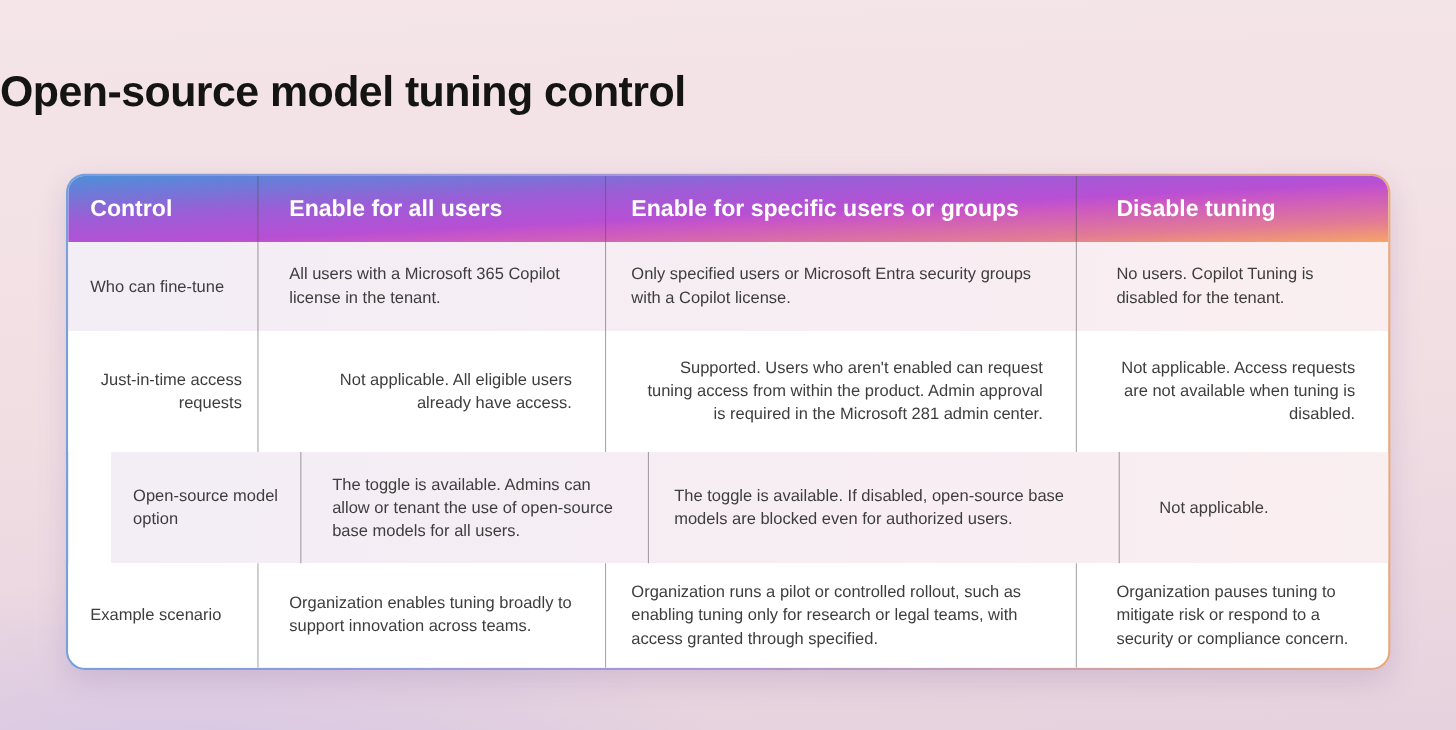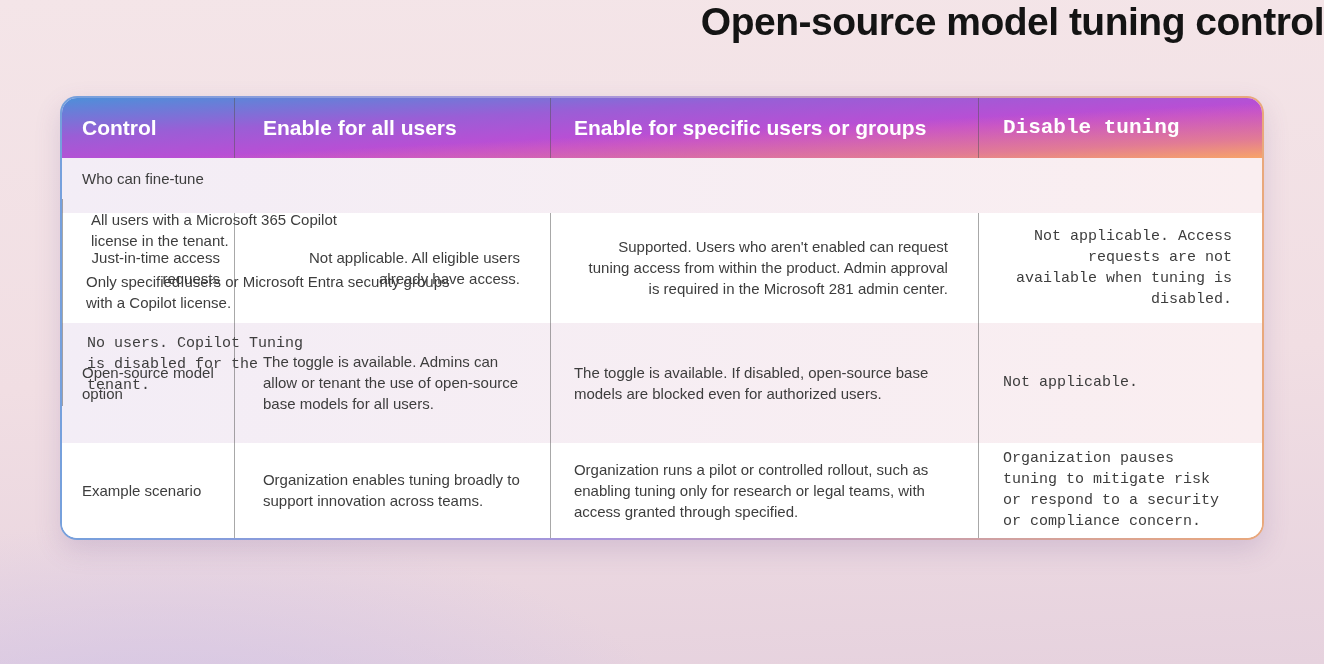--- a/index.html
+++ b/index.html
@@ -8,21 +8,22 @@
     font-family: "Liberation Sans", "DejaVu Sans", sans-serif;
     overflow: hidden;
   }
   .page {
     width: 1324px; height: 664px;
     background:
       radial-gradient(900px 420px at 12% 118%, rgba(205,192,231,0.95) 0%, rgba(205,192,231,0) 62%),
       linear-gradient(178deg, #f4e5e8 0%, #f1dee3 55%, #e6d2de 100%);
   }
   .title {
-    text-align: right;
+    padding-top: 62px;
+    text-align: left;
     font-size: 39px;
     line-height: 1.15;
     font-weight: 700;
     color: #141414;
     letter-spacing: -0.5px;
   }
   .card-frame {
     width: 1204px;
     margin: 51px auto 0 auto;
     padding: 2px;
@@ -37,44 +38,44 @@
   }
   .row { display: flex; width: 100%; }
   .cell {
     display: flex;
     align-items: center;
     padding: 10px 30px 10px 0;
   }
   .c1 { width: 14.33%; padding-left: 20px; padding-right: 14px; }
   .c2 { width: 26.33%; padding-left: 28px; }
   .c3 { width: 35.67%; padding-left: 23px; }
-  .c4 { width: 23.67%; padding-left: 24px; font-family: Liberation Mono, monospace; }
+  .c4 { width: 23.67%; padding-left: 36px; }
   .c2, .c3, .c4 { border-left: 1px solid rgba(82, 82, 82, 0.5); }
 
   .head {
     height: 60px;
     background:
       linear-gradient(to top left, #f7a469 0%, rgba(247,164,105,0.55) 16%, rgba(247,164,105,0) 46%),
       linear-gradient(to bottom right, #4e8fd9 0%, #9a5ed6 32%, #c24ad4 62%, #cb49c4 100%);
   }
   .head .cell {
     color: #ffffff;
     font-size: 21px;
     font-weight: 600;
   }
   .body-row {
     font-size: 15px;
     line-height: 1.4;
     color: #3d3d3d;
   }
   .row-tinted { background: linear-gradient(90deg, #f3edf6 0%, #faeef0 100%); }
   .row-plain  { background: #ffffff; }
-  .r1 { height: 55px; flex-direction: column; }
+  .r1 { height: 81px; }
   .r2 { height: 110px; text-align: right; }
-  .r3 { height: 120px; }
+  .r3 { height: 101px; margin-left: 39px; }
   .r4 { height: 95px; }
 </style>
 </head>
 <body>
 
 <div class="page">
 
   <h1 class="title">Open-source model tuning control</h1>
 
   <div class="card-frame">

